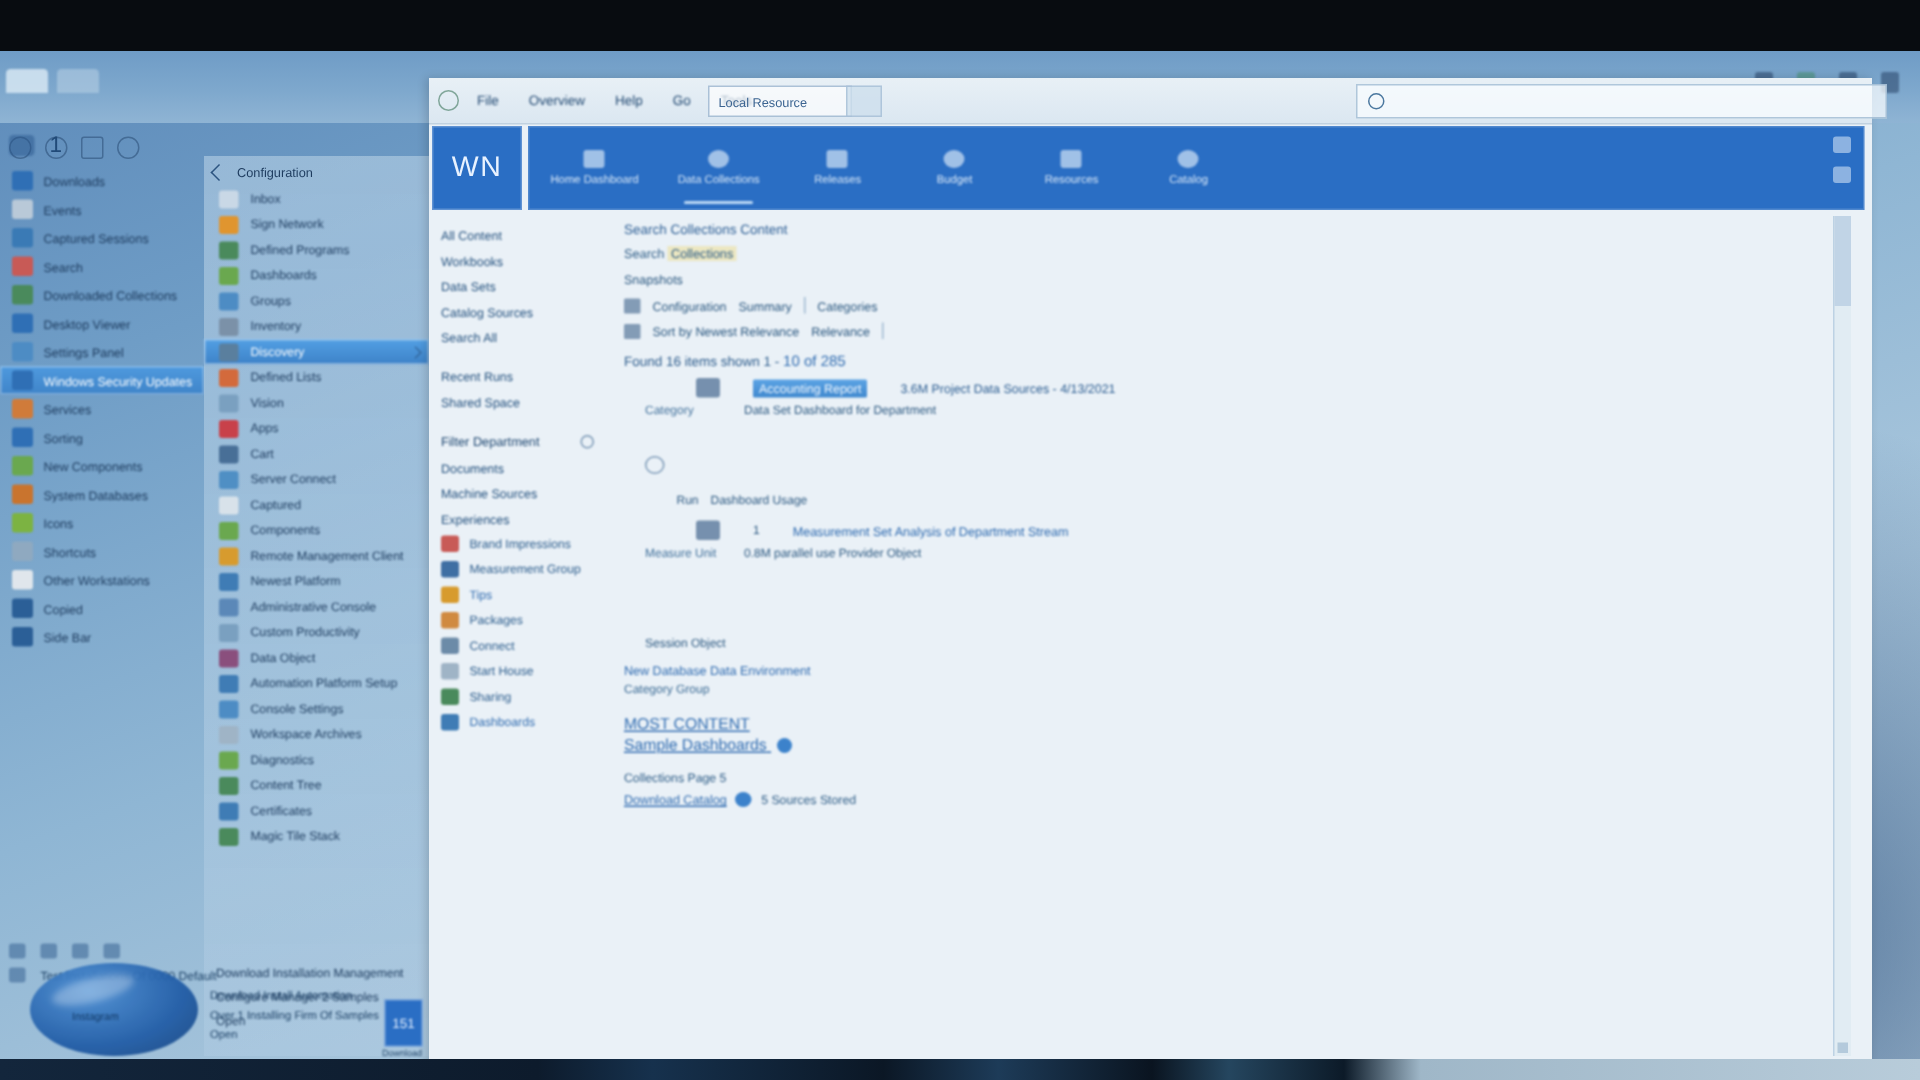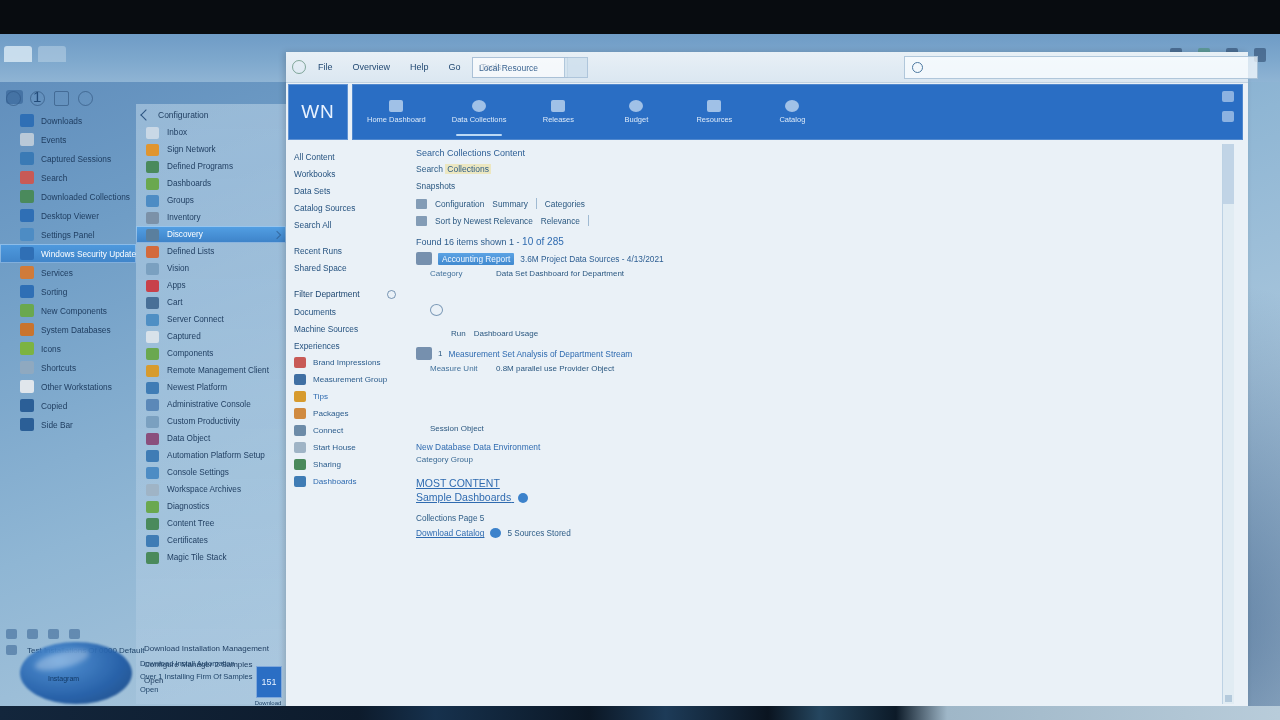--- a/index.html
+++ b/index.html
@@ -58,21 +58,21 @@
     font-size:8.5px;color:#1d3b5e;
   }
   #left-col .hdr{
     display:flex;align-items:center;gap:10px;padding:0 0 6px 6px;
   }
   #left-col .hdr .bigicon{
     width:17px;height:14px;border-radius:3px;background:rgba(40,85,140,.5);filter:blur(.6px);
   }
   #left-col .hdr .num{font-size:15px;color:#214a78;letter-spacing:1px;filter:blur(.4px);}
   .licon-item{
-    display:flex;align-items:center;gap:7px;height:19px;padding-left:20px;
+    display:flex;align-items:center;gap:7px;height:19px;padding-left:8px;
     filter:blur(.55px);
   }
   .licon-item.sel{
     background:linear-gradient(180deg,#4f9ade,#3f84c9);
     color:#fff;
     box-shadow:inset 0 0 0 1px rgba(255,255,255,.35);
   }
   .li-ico{width:14px;height:13px;border-radius:2px;flex:none;}
   .li-txt{white-space:nowrap;overflow:hidden;text-overflow:clip;font-size:8.3px;}
   
@@ -174,21 +174,21 @@
   .m-title{font-size:9px;color:#2f6096;filter:blur(.6px);margin-bottom:6px;white-space:nowrap;}
   .m-sub{font-size:8.5px;color:#2d5c86;filter:blur(.6px);margin-bottom:7px;}
   .m-sub .hl{background:rgba(236,222,150,.55);padding:0 2px;}
   .m-line{font-size:8.3px;color:#2b5880;filter:blur(.6px);margin-bottom:7px;white-space:nowrap;}
   .m-row{display:flex;align-items:center;gap:8px;font-size:8.3px;color:#2b5880;filter:blur(.6px);margin-bottom:6px;}
   .m-row .tag{width:11px;height:10px;background:rgba(45,85,130,.55);border-radius:1px;flex:none;}
   .m-row .sepv{width:1px;height:11px;background:rgba(110,150,185,.6);}
   .m-h2{font-size:9px;color:#2d5c8c;filter:blur(.6px);margin:10px 0 5px 0;}
   .m-h2 .big{font-size:10px;color:#2f6bb0;}
   .res{margin-bottom:9px;}
-  .res-top{display:flex;align-items:center;gap:6px;filter:blur(.6px);}
+  .res-top{display:flex;align-items:center;gap:22px;filter:blur(.6px);margin-left:48px;}
   .res-top .ri{width:16px;height:13px;background:rgba(40,80,125,.6);border-radius:2px;flex:none;}
   .res-top .sel{background:linear-gradient(180deg,#5ca3e4,#4089cf);color:#f2f8ff;font-size:8.3px;padding:1px 4px;border-radius:1px;white-space:nowrap;}
   .res-top .rest{font-size:8.3px;color:#2d5e92;white-space:nowrap;}
   .res-body{display:flex;gap:8px;align-items:flex-start;margin-top:4px;padding-left:14px;}
   .res-body .lbl{font-size:8px;color:#43729c;min-width:58px;filter:blur(.6px);}
   .res-body .val{font-size:8px;color:#2b5880;filter:blur(.6px);}
   .res-sub{display:flex;gap:8px;align-items:center;margin-top:3px;padding-left:14px;filter:blur(.6px);}
   .res-sub .ic{width:11px;height:10px;border-radius:50%;border:1.3px solid rgba(50,95,140,.6);flex:none;}
   .res-sub .t{font-size:8px;color:#2b5880;margin-top:48px;}
   .m-linkline{font-size:8.4px;color:#2f6bb0;filter:blur(.6px);margin:4px 0 3px 0;}

